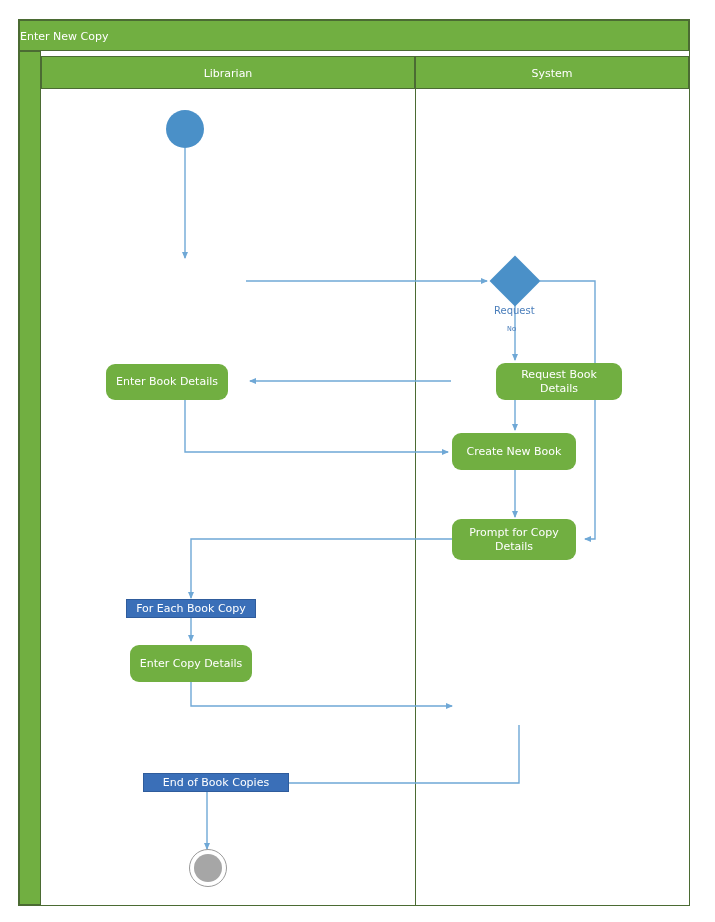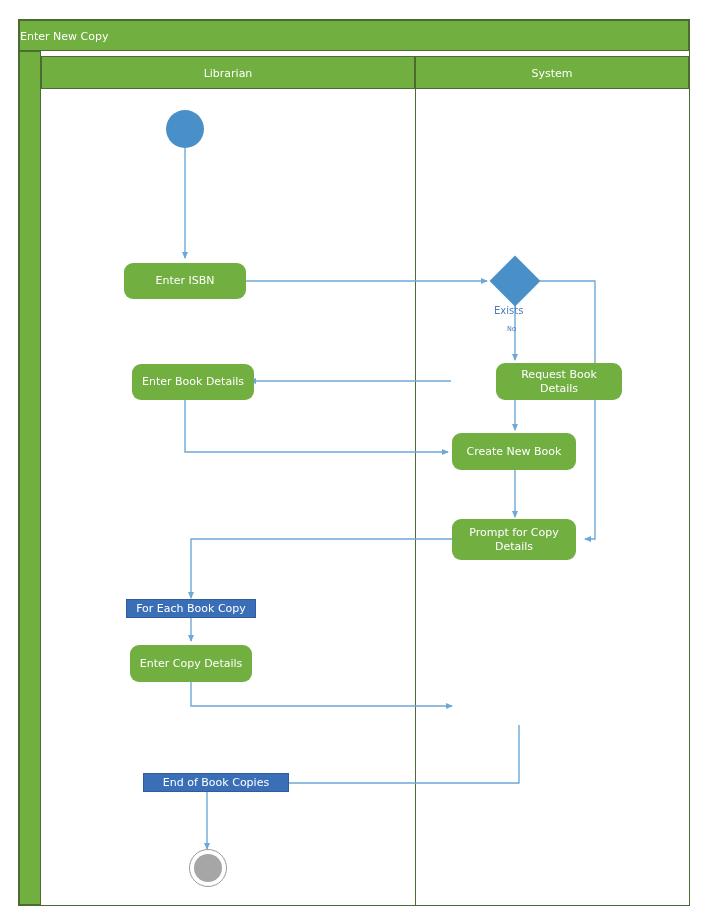--- a/index.html
+++ b/index.html
@@ -104,30 +104,29 @@
       <path d="M191,682 L191,706 L452,706" marker-end="url(#arrow)"></path>
 
       <path d="M519,725 L519,783 L275,783" marker-end="url(#arrow)"></path>
 
       <path d="M207,791 L207,849" marker-end="url(#arrow)"></path>
     </g>
   </svg>
 
   <div class="start-node" style="left:166px;top:110px;width:38px;height:38px;"></div>
 
-  <div class="node" style="left:124px;top:263px;width:122px;height:36px;">Enter ISBN</div>
 
   <div class="diamond" style="left:497px;top:263px;width:36px;height:36px;"></div>
-  <div class="edge-label" style="left:494px;top:305px;">Exists</div>
+  <div class="edge-label" style="left:494px;top:305px;">Request</div>
   <div class="edge-label small" style="left:507px;top:324px;">No</div>
   <div class="edge-label small" style="left:582px;top:382px;">Yes</div>
 
   <div class="node" style="left:452px;top:363px;width:126px;height:37px;margin-left:44px;">Request Book Details</div>
 
-  <div class="node" style="left:132px;top:364px;width:122px;height:36px;">Enter Book Details</div>
+  <div class="node" style="left:106px;top:364px;width:122px;height:36px;">Enter Book Details</div>
 
   <div class="node" style="left:452px;top:433px;width:124px;height:37px;">Create New Book</div>
 
   <div class="node" style="left:452px;top:519px;width:124px;height:41px;">Prompt for Copy Details</div>
 
   <div class="bar" style="left:126px;top:599px;width:130px;height:19px;">For Each Book Copy</div>
 
   <div class="node" style="left:130px;top:645px;width:122px;height:37px;">Enter Copy Details</div>
 
 

